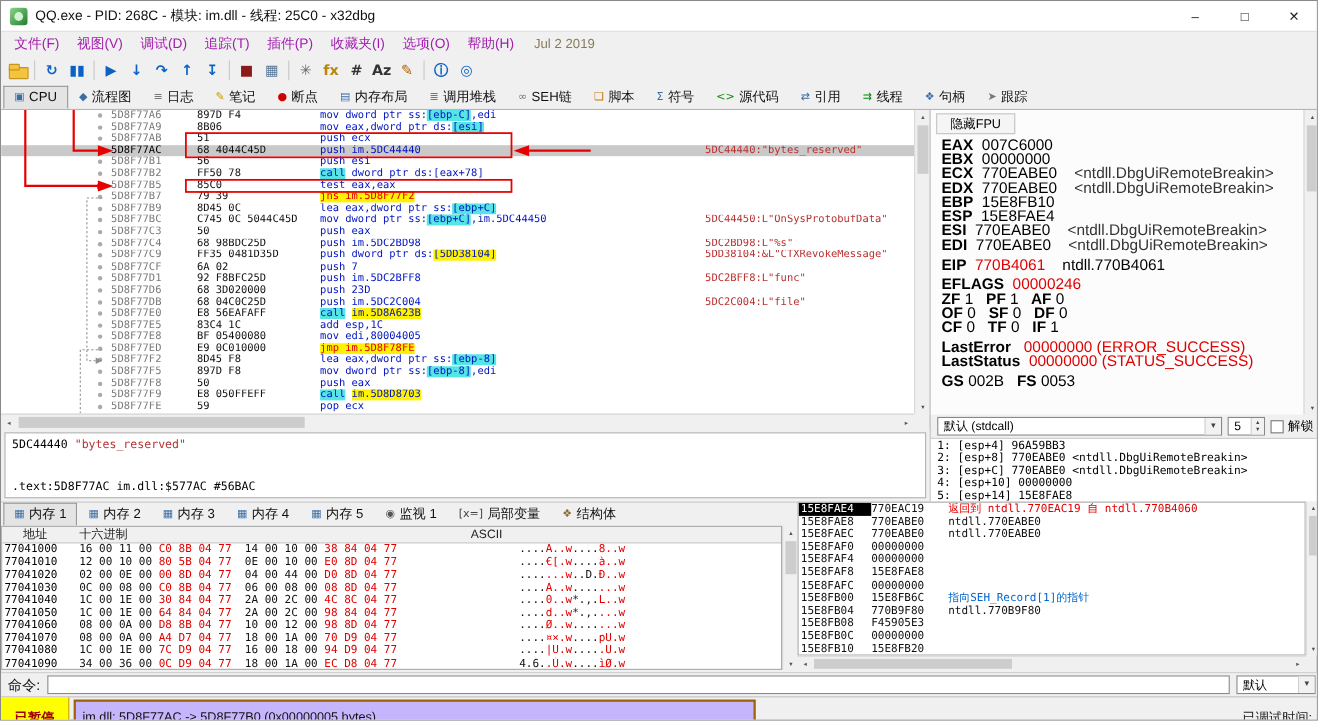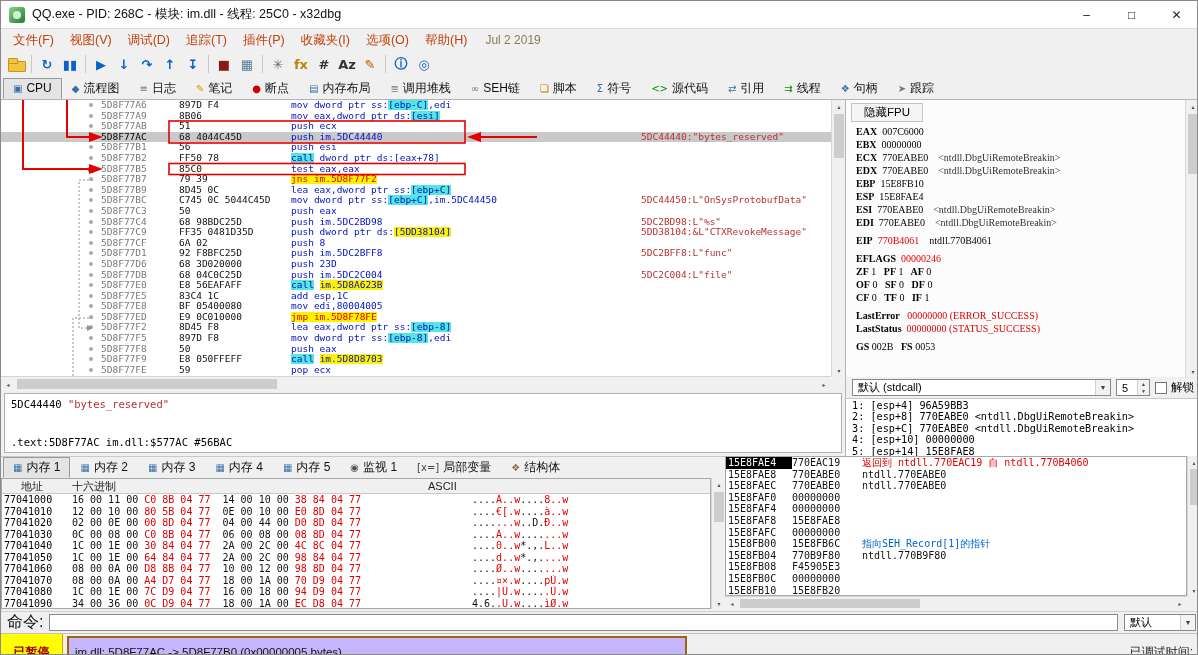--- a/index.html
+++ b/index.html
@@ -16,21 +16,21 @@
   .app-icon::after { content:""; position:absolute; left:4px; top:4px; width:8px; height:8px;
                      border-radius:50%; background:#e8ffe8; opacity:.85; }
   .title-text { flex:1; color:#111; white-space:nowrap; overflow:hidden; }
   .win-btn { width:45px; height:27px; display:flex; align-items:center; justify-content:center;
              font-size:12px; color:#222; flex:none; }
 
   
   .menubar { position:absolute; left:0; top:28px; width:1198px; height:22px; background:#f0f0f0;
              display:flex; align-items:center; padding-left:4px; font-size:12.5px; }
   #menu-items { display:flex; }
-  .menu-item { padding:14px 8px; color:#c2410c; white-space:nowrap; }
+  .menu-item { padding:14px 8px; color:#a21caf; white-space:nowrap; }
   .menu-date { color:#8a7a5a; margin-left:10px; font-size:12px; }
 
   .toolbar { position:absolute; left:0; top:50px; width:1198px; height:26px; background:#f0f0f0;
              display:flex; align-items:center; padding-left:4px; gap:1px; }
   .tbi { width:22px; height:22px; display:flex; align-items:center; justify-content:center;
          font-size:13px; font-weight:bold; font-family:"DejaVu Sans",sans-serif; }
   .tbi-folder { position:relative; }
   .tbi-folder::before { content:""; position:absolute; left:3px; top:8px; width:16px; height:9px;
                         background:#f6c33e; border:1px solid #c2961c; border-radius:1px; }
   .tbi-folder::after { content:""; position:absolute; left:3px; top:5px; width:8px; height:4px;
@@ -76,22 +76,22 @@
   .vscroll { position:absolute; background:#f0f0f0; border-left:1px solid #d8d8d8; }
   .sb-btn { position:absolute; width:14px; height:12px; display:flex; align-items:center;
             justify-content:center; font-size:6px; color:#555; }
   .thumb { position:absolute; background:#cdcdcd; }
 
   
   .registers { position:absolute; left:844px; top:99px; width:340px; height:277px; background:#fcfcfc;
                border-left:1px solid #b5b5b5; overflow:hidden; }
   .fpu-btn { display:inline-block; margin:3px 0 0 5px; padding:1px 12px; font-size:11.5px;
              border:1px solid #c4c4c4; background:#f5f5f5; }
-  .reg-lines { margin-top:3px; padding-left:10px; font-family:Liberation Serif, serif;
-               font-size:10px; line-height:13px; white-space:pre; }
+  .reg-lines { margin-top:3px; padding-left:10px; font-family:Liberation Sans, sans-serif;
+               font-size:14px; line-height:13px; white-space:pre; }
   .rl-n { font-weight:bold; color:#000; }
   .rl-v { color:#000; }
   .rl-r { color:#e00000; }
   .rl-s { color:#333; }
   .rgap { height:5px; }
   .convbar { position:absolute; left:844px; top:376px; width:354px; height:21px; background:#f0f0f0;
              border-left:1px solid #b5b5b5; display:flex; align-items:center; gap:5px; padding:0 5px 0 6px; }
   .combo { height:17px; background:#fff; border:1px solid #888; font-size:11px; display:flex;
            align-items:center; padding-left:5px; position:relative; }
   .combo.grow { flex:1; }
@@ -137,21 +137,21 @@
   .st-row { display:flex; height:11.6px; line-height:11.6px; white-space:pre; }
   .st-a { width:66px; flex:none; padding-left:2px; color:#111; }
   .st-a.sel { background:#000; color:#fff; }
   .st-v { width:70px; flex:none; color:#111; }
   .st-c { flex:1; overflow:hidden; color:#111; font-family:"DejaVu Sans Mono","Liberation Sans",monospace; }
   .st-c.red { color:#e00000; } .st-c.blue { color:#0066cc; }
 
   
   .cmdbar { position:absolute; left:0; top:610px; width:1198px; height:22px; background:#f0f0f0;
             border-top:1px solid #cfcfcf; display:flex; align-items:center; gap:6px; padding:0 3px 0 6px; }
-  .cmd-label { font-size:16px; color:#111; }
+  .cmd-label { font-size:13px; color:#111; }
   .cmd-input { flex:1; height:17px; background:#fff; border:1px solid #8a8a8a;
                font:11px "DejaVu Sans Mono",monospace; padding:0 4px; }
   .cmd-combo { width:72px; height:17px; }
   .statusbar { position:absolute; left:0; top:632px; width:1198px; height:37px; background:#f0f0f0;
                border-top:1px solid #c0c0c0; display:flex; align-items:stretch; font-size:12px; }
   .st-badge { width:62px; background:#ffff00; color:#a00000; font-weight:bold; display:flex;
               align-items:center; justify-content:center; border-right:1px solid #c9a800; flex:none; }
   .st-msg { margin:2px 4px; padding:0 6px; border:2px solid #a16207; background:#c4b5fd;
             display:flex; align-items:center; width:620px; overflow:hidden; font-size:11.5px; color:#111; flex:none; }
   .st-fill { flex:1; }
@@ -282,21 +282,21 @@
         <div class="drow sel"><span class="dg"><span class="dot"></span></span><span class="da">5D8F77AC</span><span class="db">68 4044C45D</span><span class="di"><span>push im.5DC44440</span></span><span class="dc"><span class="cm-str">5DC44440:"bytes_reserved"</span></span></div>
         <div class="drow"><span class="dg"><span class="dot"></span></span><span class="da">5D8F77B1</span><span class="db">56</span><span class="di"><span>push esi</span></span><span class="dc"></span></div>
         <div class="drow"><span class="dg"><span class="dot"></span></span><span class="da">5D8F77B2</span><span class="db">FF50 78</span><span class="di"><span class="tk-call">call</span><span> dword ptr ds:[eax+78]</span></span><span class="dc"></span></div>
         <div class="drow"><span class="dg"><span class="bpdot"></span></span><span class="da">5D8F77B5</span><span class="db">85C0</span><span class="di"><span>test eax,eax</span></span><span class="dc"></span></div>
         <div class="drow"><span class="dg"><span class="dot"></span></span><span class="da">5D8F77B7</span><span class="db">79 39</span><span class="di"><span class="tk-jmp">jns im.5D8F77F2</span></span><span class="dc"></span></div>
         <div class="drow"><span class="dg"><span class="dot"></span></span><span class="da">5D8F77B9</span><span class="db">8D45 0C</span><span class="di"><span>lea eax,dword ptr ss:</span><span class="tk-m">[ebp+C]</span></span><span class="dc"></span></div>
         <div class="drow"><span class="dg"><span class="dot"></span></span><span class="da">5D8F77BC</span><span class="db">C745 0C 5044C45D</span><span class="di"><span>mov dword ptr ss:</span><span class="tk-m">[ebp+C]</span><span>,im.5DC44450</span></span><span class="dc"><span class="cm-str">5DC44450:L"OnSysProtobufData"</span></span></div>
         <div class="drow"><span class="dg"><span class="dot"></span></span><span class="da">5D8F77C3</span><span class="db">50</span><span class="di"><span>push eax</span></span><span class="dc"></span></div>
         <div class="drow"><span class="dg"><span class="dot"></span></span><span class="da">5D8F77C4</span><span class="db">68 98BDC25D</span><span class="di"><span>push im.5DC2BD98</span></span><span class="dc"><span class="cm-str">5DC2BD98:L"%s"</span></span></div>
         <div class="drow"><span class="dg"><span class="dot"></span></span><span class="da">5D8F77C9</span><span class="db">FF35 0481D35D</span><span class="di"><span>push dword ptr ds:</span><span class="tk-y">[5DD38104]</span></span><span class="dc"><span class="cm-str">5DD38104:&amp;L"CTXRevokeMessage"</span></span></div>
-        <div class="drow"><span class="dg"><span class="dot"></span></span><span class="da">5D8F77CF</span><span class="db">6A 02</span><span class="di"><span>push 8</span></span><span class="dc"></span></div>
+        <div class="drow"><span class="dg"><span class="dot"></span></span><span class="da">5D8F77CF</span><span class="db">6A 02</span><span class="di"><span>push 7</span></span><span class="dc"></span></div>
         <div class="drow"><span class="dg"><span class="dot"></span></span><span class="da">5D8F77D1</span><span class="db">92 F8BFC25D</span><span class="di"><span>push im.5DC2BFF8</span></span><span class="dc"><span class="cm-str">5DC2BFF8:L"func"</span></span></div>
         <div class="drow"><span class="dg"><span class="dot"></span></span><span class="da">5D8F77D6</span><span class="db">68 3D020000</span><span class="di"><span>push 23D</span></span><span class="dc"></span></div>
         <div class="drow"><span class="dg"><span class="dot"></span></span><span class="da">5D8F77DB</span><span class="db">68 04C0C25D</span><span class="di"><span>push im.5DC2C004</span></span><span class="dc"><span class="cm-str">5DC2C004:L"file"</span></span></div>
         <div class="drow"><span class="dg"><span class="dot"></span></span><span class="da">5D8F77E0</span><span class="db">E8 56EAFAFF</span><span class="di"><span class="tk-call">call</span><span> </span><span class="tk-y">im.5D8A623B</span></span><span class="dc"></span></div>
         <div class="drow"><span class="dg"><span class="dot"></span></span><span class="da">5D8F77E5</span><span class="db">83C4 1C</span><span class="di"><span>add esp,1C</span></span><span class="dc"></span></div>
         <div class="drow"><span class="dg"><span class="dot"></span></span><span class="da">5D8F77E8</span><span class="db">BF 05400080</span><span class="di"><span>mov edi,80004005</span></span><span class="dc"></span></div>
         <div class="drow"><span class="dg"><span class="dot"></span></span><span class="da">5D8F77ED</span><span class="db">E9 0C010000</span><span class="di"><span class="tk-jmp">jmp im.5D8F78FE</span></span><span class="dc"></span></div>
         <div class="drow"><span class="dg"><span class="dot"></span></span><span class="da">5D8F77F2</span><span class="db">8D45 F8</span><span class="di"><span>lea eax,dword ptr ss:</span><span class="tk-m">[ebp-8]</span></span><span class="dc"></span></div>
         <div class="drow"><span class="dg"><span class="dot"></span></span><span class="da">5D8F77F5</span><span class="db">897D F8</span><span class="di"><span>mov dword ptr ss:</span><span class="tk-m">[ebp-8]</span><span>,edi</span></span><span class="dc"></span></div>
         <div class="drow"><span class="dg"><span class="dot"></span></span><span class="da">5D8F77F8</span><span class="db">50</span><span class="di"><span>push eax</span></span><span class="dc"></span></div>

